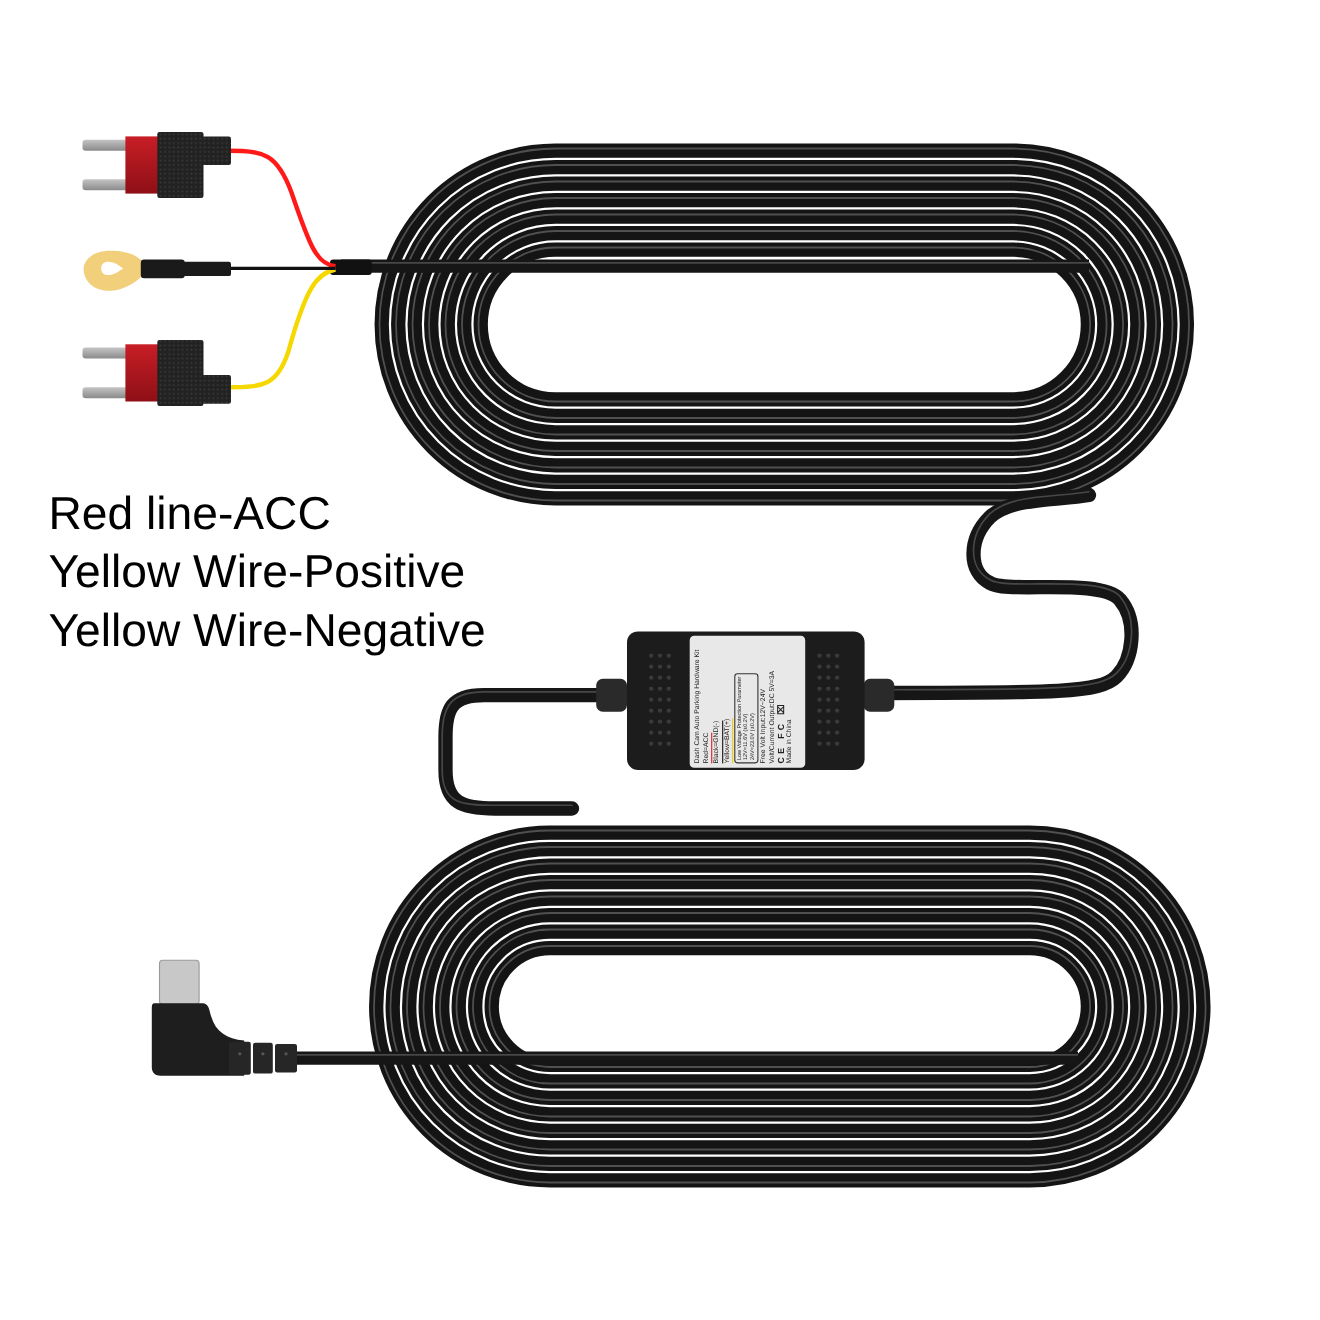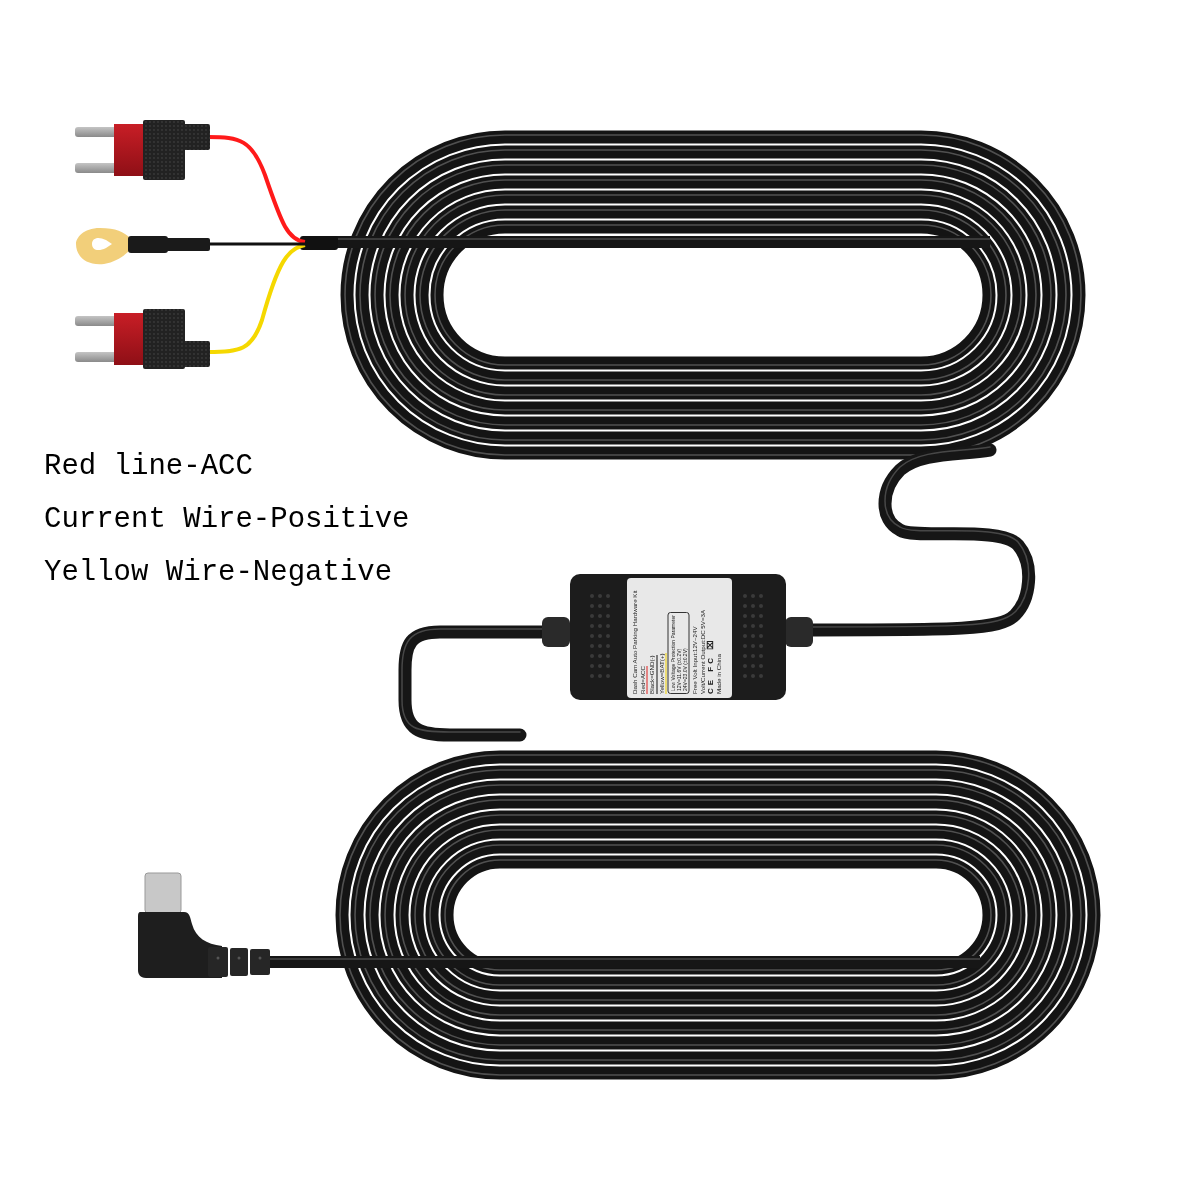--- a/index.html
+++ b/index.html
@@ -1,18 +1,18 @@
 <!DOCTYPE html>
 <html><head>
 <meta charset="utf-8">
 <style>
   html, body { margin:0; padding:0; background:#ffffff; }
   body { width:1200px; height:1200px; position:relative; overflow:hidden; font-family:"Liberation Sans", sans-serif; }
   #art { position:absolute; left:0; top:0; width:1200px; height:1200px; }
-  .legend { position:absolute; left:44px; top:440px; color:#000; font-size:29px; line-height:53px; font-family:Liberation Mono, monospace; }
+  .legend { position:absolute; left:44px; top:440px; color:#000; font-size:42px; line-height:53px; font-family:Liberation Sans, sans-serif; }
   .legend div { white-space:nowrap; }
   .label-box { position:absolute; left:627px; top:578px; width:105px; height:120px; background:#e8e8e8; border-radius:4px; overflow:hidden; }
   .label-inner { position:absolute; left:50%; top:50%; width:120px; height:105px; transform:translate(-50%,-50%) rotate(-90deg); font-size:6.2px; line-height:8.2px; color:#222; padding:3px 4px; box-sizing:border-box; }
   .label-inner .row { white-space:nowrap; }
   .label-inner .red { border-bottom:1px solid #e02020; display:inline-block; }
   .label-inner .blk { border-bottom:1px solid #111; display:inline-block; }
   .label-inner .yel { border-bottom:1px solid #f0d000; display:inline-block; }
   .label-inner .param { border:1px solid #333; border-radius:3px; padding:1px 2px; margin:1px 0; display:inline-block; font-size:5px; line-height:6px; }
   .label-inner .marks { font-weight:bold; font-size:8px; letter-spacing:3px; }
 </style>
@@ -196,21 +196,21 @@
     <g fill="#555">
         <circle cx="218" cy="958" r="1.5"></circle>
         <circle cx="239" cy="958" r="1.5"></circle>
         <circle cx="260" cy="958" r="1.5"></circle>
       </g>
   </g>
 </svg>
 
 <div class="legend">
   <div>Red line-ACC</div>
-  <div>Current Wire-Positive</div>
+  <div>Yellow Wire-Positive</div>
   <div>Yellow Wire-Negative</div>
 </div>
 
 <div class="label-box">
   <div class="label-inner">
     <div class="row">Dash Cam Auto Parking Hardware Kit</div>
     <div class="row"><span class="red">Red=ACC</span></div>
     <div class="row"><span class="blk">Black=GND(-)</span></div>
     <div class="row"><span class="yel">Yellow=BAT(+)</span></div>
     <div class="param">

